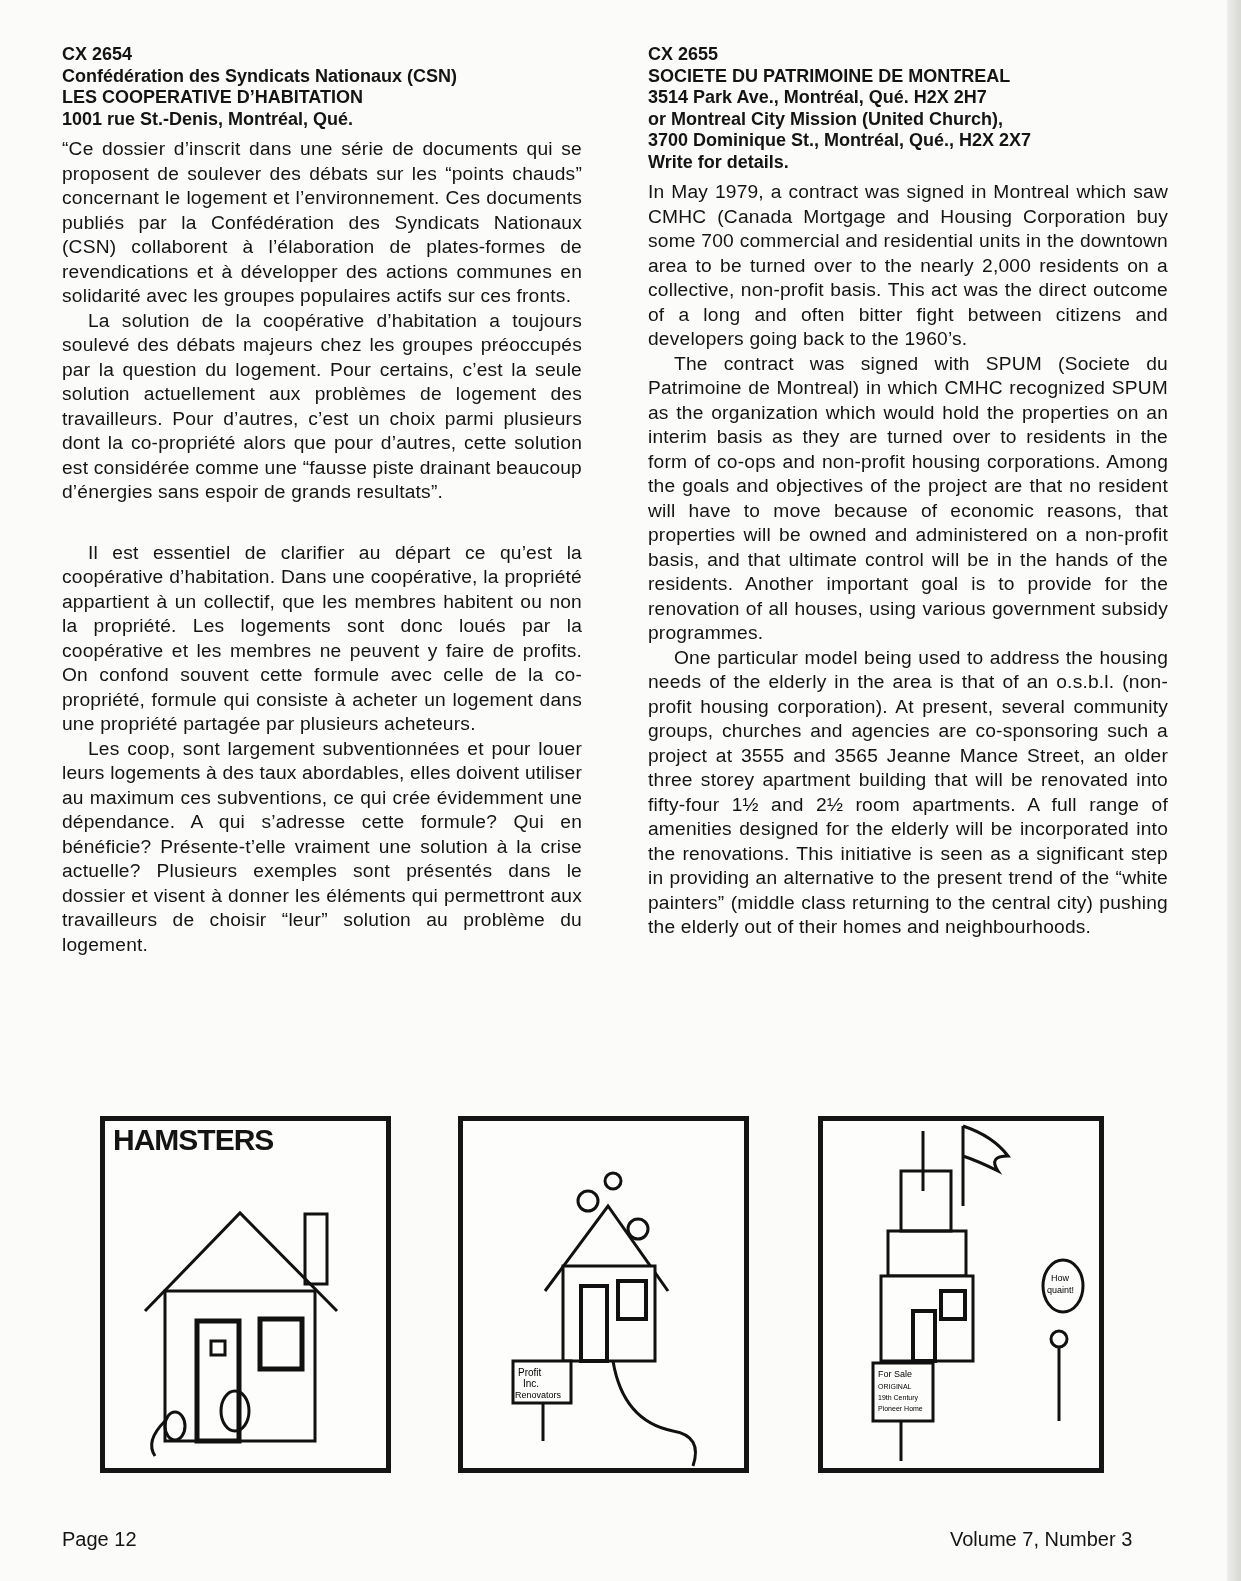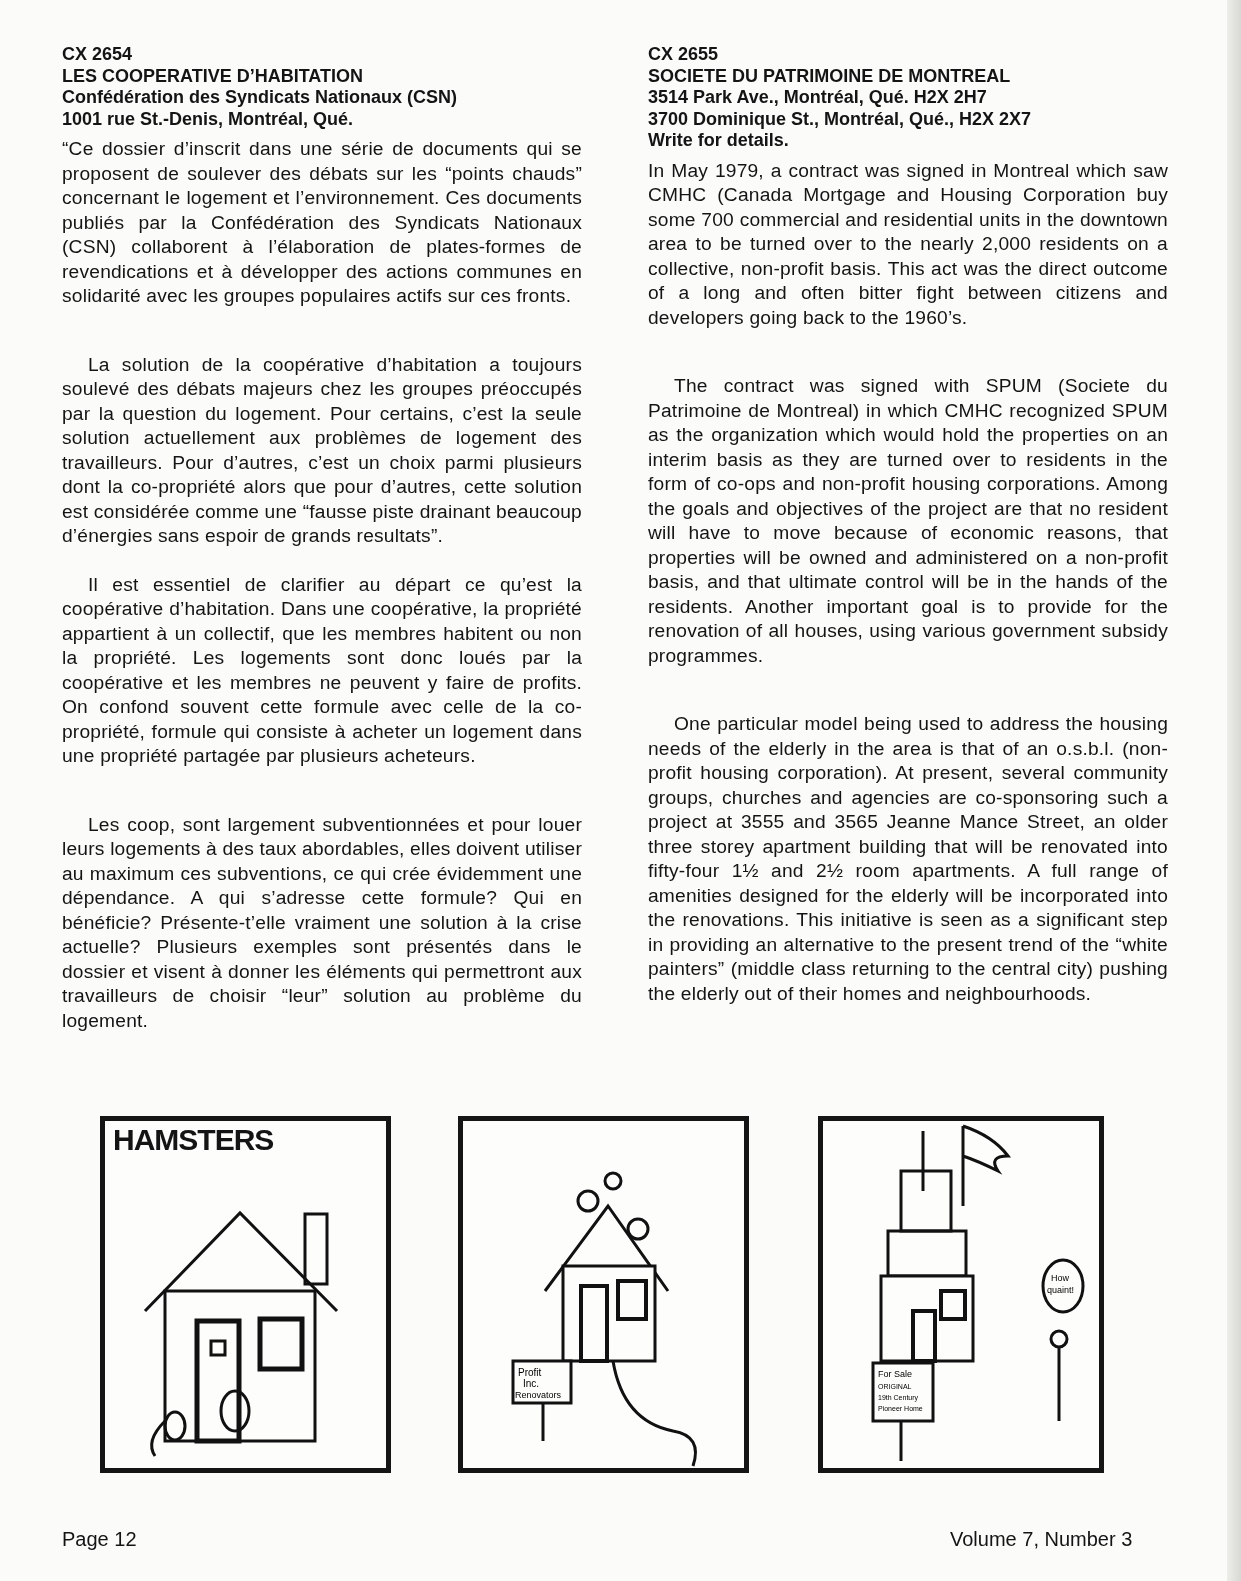--- a/index.html
+++ b/index.html
@@ -6,55 +6,56 @@
   body {
     width: 1241px; height: 1581px; background: #fbfbf9; position: relative;
     font-family: "Liberation Sans", "DejaVu Sans", sans-serif; color: #141414; overflow: hidden;
   }
   .col { position: absolute; top: 44px; width: 520px; }
   .col.left { left: 62px; }
   .col.right { left: 648px; }
   .hdr { font-weight: bold; font-size: 18px; line-height: 21.5px; }
   .body-text { font-size: 19.2px; line-height: 24.5px; text-align: justify; margin-top: 7px; letter-spacing: 0.2px; }
   .body-text p { margin: 0; }
-  .body-text p.ind { text-indent: 26px; margin-top: 44px; }
-  .body-text p.gap { margin-top: 24px; text-indent: 26px; }
+  .body-text p.ind { text-indent: 26px; }
+  .body-text p.gap { margin-top: 36px; text-indent: 26px; }
   .panel { position: absolute; top: 1116px; height: 357px; border: 5px solid #151515; background: #fdfdfb; box-sizing: border-box; }
   .p1 { left: 100px; width: 291px; padding-left: 12px; }
   .p2 { left: 458px; width: 291px; }
   .p3 { left: 818px; width: 286px; }
   .panel-title { position: absolute; left: 8px; top: 2px; font-weight: bold; font-size: 30px; letter-spacing: -1px; }
   .panel svg { position: absolute; left: 0; top: 0; }
   .footer { position: absolute; top: 1500px; font-size: 20px; margin-top: 28px; }
   .footer.left { left: 62px; }
   .footer.right { left: 950px; }
   .edge { position: absolute; right: 0; top: 0; width: 14px; height: 1581px; background: linear-gradient(to right, #ededea, #d8d8d4); }
 </style>
 </head>
 <body>
 
 <div class="edge"></div>
 
 <div class="col left">
   <div class="hdr">CX 2654</div>
+  <div class="hdr">Confédération des Syndicats Nationaux (CSN)</div>
   <div class="hdr">LES COOPERATIVE D’HABITATION</div>
-  <div class="hdr">Confédération des Syndicats Nationaux (CSN)</div>
   <div class="hdr">1001 rue St.-Denis, Montréal, Qué.</div>
   <div class="body-text">
     <p>“Ce dossier d’inscrit dans une série de documents qui se proposent de soulever des débats sur les “points chauds” concernant le logement et l’environnement. Ces documents publiés par la Confédération des Syndicats Nationaux (CSN) collaborent à l’élaboration de plates-formes de revendications et à développer des actions communes en solidarité avec les groupes populaires actifs sur ces fronts.</p>
     <p class="ind">La solution de la coopérative d’habitation a toujours soulevé des débats majeurs chez les groupes préoccupés par la question du logement. Pour certains, c’est la seule solution actuellement aux problèmes de logement des travailleurs. Pour d’autres, c’est un choix parmi plusieurs dont la co-propriété alors que pour d’autres, cette solution est considérée comme une “fausse piste drainant beaucoup d’énergies sans espoir de grands resultats”.</p>
     <p class="gap">Il est essentiel de clarifier au départ ce qu’est la coopérative d’habitation. Dans une coopérative, la propriété appartient à un collectif, que les membres habitent ou non la propriété. Les logements sont donc loués par la coopérative et les membres ne peuvent y faire de profits. On confond souvent cette formule avec celle de la co-propriété, formule qui consiste à acheter un logement dans une propriété partagée par plusieurs acheteurs.</p>
     <p class="ind">Les coop, sont largement subventionnées et pour louer leurs logements à des taux abordables, elles doivent utiliser au maximum ces subventions, ce qui crée évidemment une dépendance. A qui s’adresse cette formule? Qui en bénéficie? Présente-t’elle vraiment une solution à la crise actuelle? Plusieurs exemples sont présentés dans le dossier et visent à donner les éléments qui permettront aux travailleurs de choisir “leur” solution au problème du logement.</p>
   </div>
 </div>
 
 <div class="col right">
   <div class="hdr">CX 2655</div>
   <div class="hdr">SOCIETE DU PATRIMOINE DE MONTREAL</div>
   <div class="hdr">3514 Park Ave., Montréal, Qué.  H2X 2H7</div>
+  <div class="hdr">or Montreal City Mission (United Church),</div>
   <div class="hdr">3700 Dominique St., Montréal, Qué.,  H2X 2X7</div>
   <div class="hdr">Write for details.</div>
   <div class="body-text">
     <p>In May 1979, a contract was signed in Montreal which saw CMHC (Canada Mortgage and Housing Corporation buy some 700 commercial and residential units in the downtown area to be turned over to the nearly 2,000 residents on a collective, non-profit basis. This act was the direct outcome of a long and often bitter fight between citizens and developers going back to the 1960’s.</p>
     <p class="ind">The contract was signed with SPUM (Societe du Patrimoine de Montreal) in which CMHC recognized SPUM as the organization which would hold the properties on an interim basis as they are turned over to residents in the form of co-ops and non-profit housing corporations. Among the goals and objectives of the project are that no resident will have to move because of economic reasons, that properties will be owned and administered on a non-profit basis, and that ultimate control will be in the hands of the residents. Another important goal is to provide for the renovation of all houses, using various government subsidy programmes.</p>
     <p class="ind">One particular model being used to address the housing needs of the elderly in the area is that of an o.s.b.l. (non-profit housing corporation). At present, several community groups, churches and agencies are co-sponsoring such a project at 3555 and 3565 Jeanne Mance Street, an older three storey apartment building that will be renovated into fifty-four 1½ and 2½ room apartments. A full range of amenities designed for the elderly will be incorporated into the renovations. This initiative is seen as a significant step in providing an alternative to the present trend of the “white painters” (middle class returning to the central city) pushing the elderly out of their homes and neighbourhoods.</p>
   </div>
 </div>
 
 <div class="panel p1">

